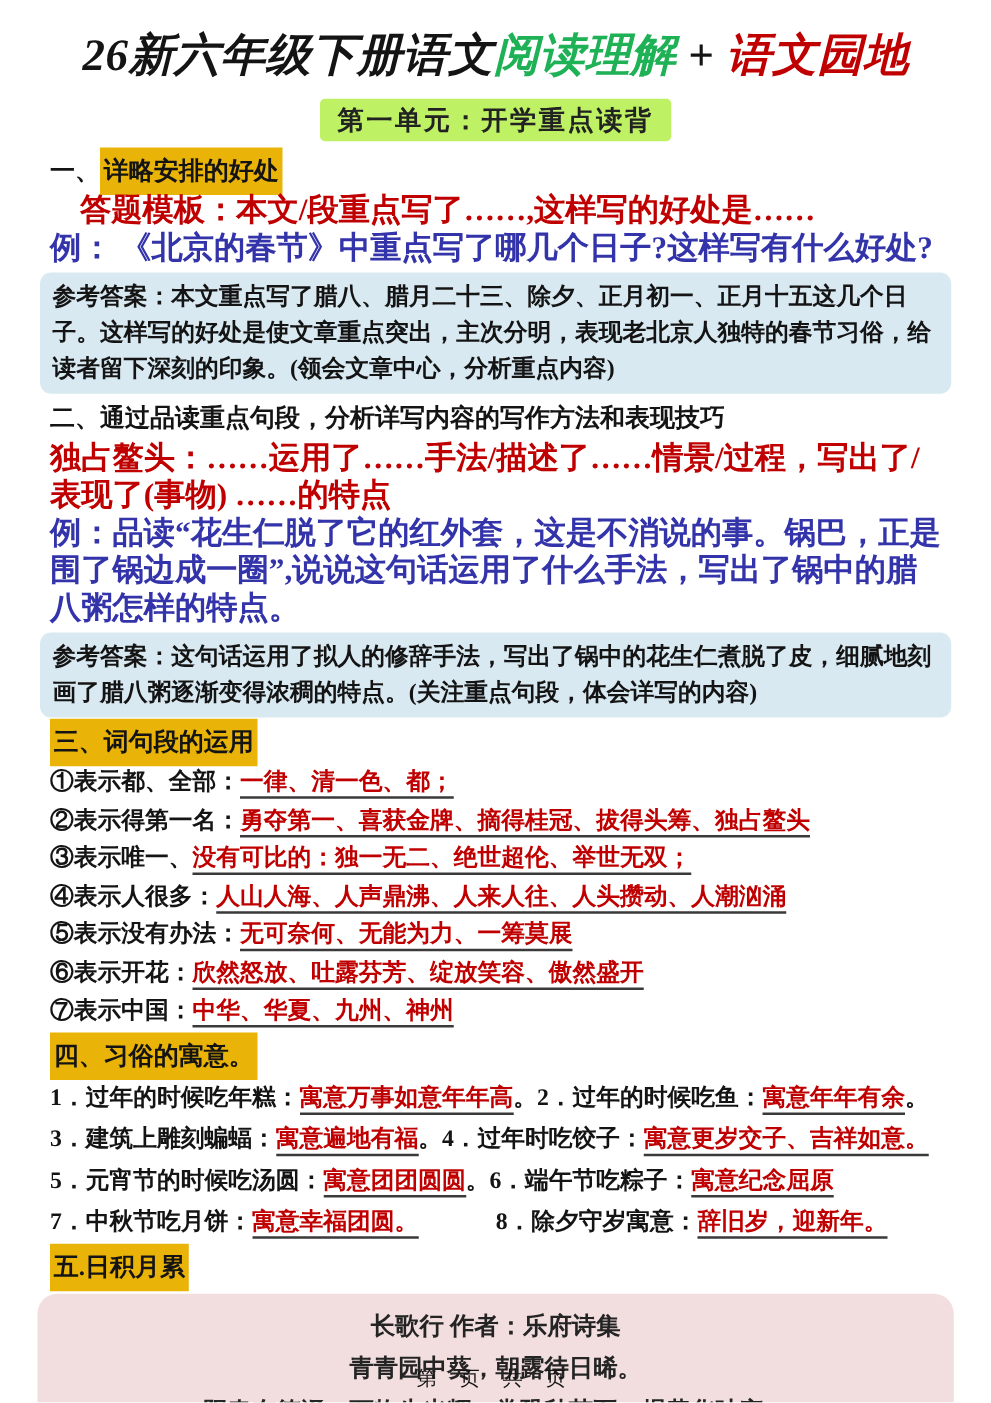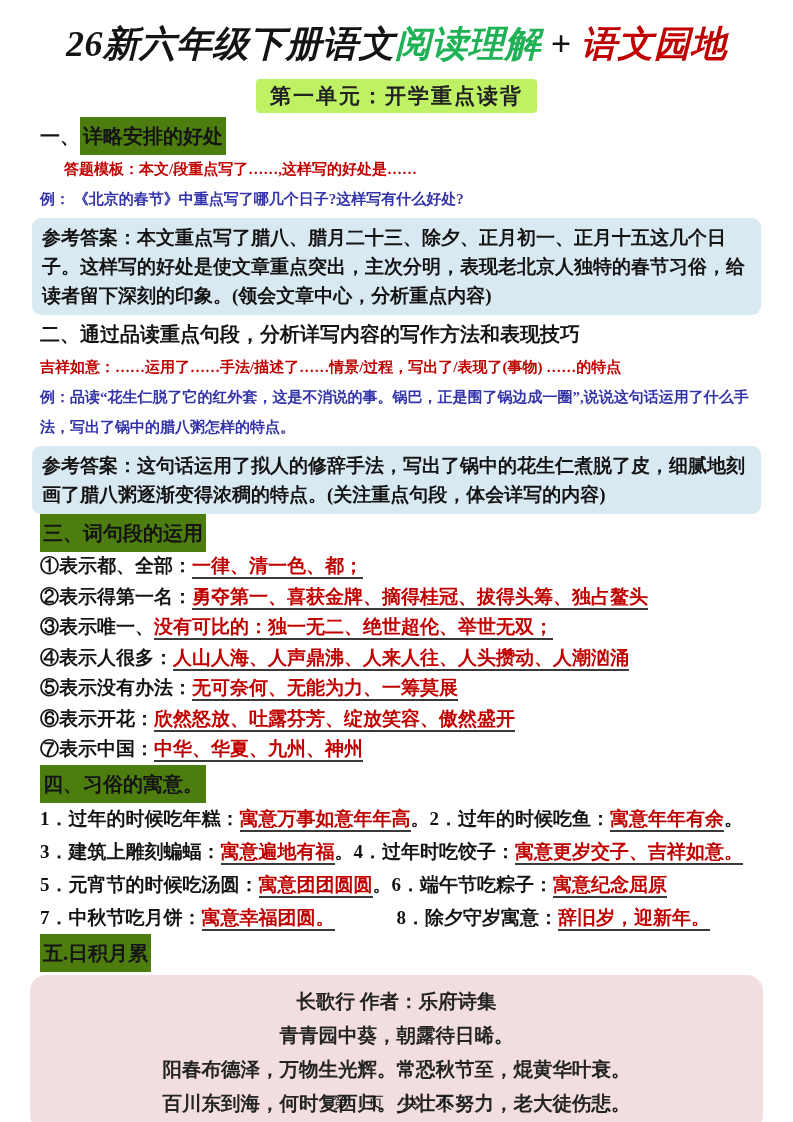--- a/index.html
+++ b/index.html
@@ -14,22 +14,22 @@
     letter-spacing:0.5px; margin:4px 0 10px 0; color:#141414;font-style:italic;
   }
   .title .green { color:#1fb155; }
   .title .darkred { color:#c00000; }
   .subtitle-row { text-align:center; margin-bottom:10px; }
   .subtitle {
     display:inline-block; background:#bef264; color:#222; font-size:21px;
     font-weight:bold; padding:3px 14px; border-radius:4px; letter-spacing:2px;
   }
   .sec-heading { font-size:20px; font-weight:bold; color:#141414; margin:6px 0 4px 0; }
-  .hl { background:#4d7c0f; padding:8px 3px; }
-  .body-line { font-size:15px; font-weight:600; line-height:30px; }
+  .hl { background:#eab308; padding:8px 3px; }
+  .body-line { font-size:25px; font-weight:600; line-height:30px; }
   .indent { margin-left:24px; }
   .red  { color:#c00000; }
   .blue { color:#3333aa; }
   .ru   { color:#c00000; border-bottom:2px solid #3a3a3a; padding-bottom:1px; }
   .answer-box {
     background:#d9e9f2; border-radius:9px; padding:5px 10px; margin:4px -8px 6px -8px;
     font-size:19px; font-weight:600; line-height:29px; color:#141414;
   }
   .wordline { font-size:19px; font-weight:600; line-height:30.5px; color:#141414; }
   .customline { font-size:19px; font-weight:600; line-height:33px; color:#141414; }
@@ -60,21 +60,21 @@
   <div class="sec-heading">
     <span>一、</span><span class="hl">详略安排的好处</span>
   </div>
   <div class="body-line red indent">答题模板：本文/段重点写了……,这样写的好处是……</div>
   <div class="body-line blue">例： 《北京的春节》中重点写了哪几个日子?这样写有什么好处?</div>
   <div class="answer-box">参考答案：本文重点写了腊八、腊月二十三、除夕、正月初一、正月十五这几个日子。这样写的好处是使文章重点突出，主次分明，表现老北京人独特的春节习俗，给读者留下深刻的印象。(领会文章中心，分析重点内容)</div>
 
   <div class="sec-heading">
     <span>二、</span><span>通过品读重点句段，分析详写内容的写作方法和表现技巧</span>
   </div>
-  <div class="body-line red">吉祥如意：……运用了……手法/描述了……情景/过程，写出了/表现了(事物) ……的特点</div>
+  <div class="body-line red">独占鳌头：……运用了……手法/描述了……情景/过程，写出了/表现了(事物) ……的特点</div>
   <div class="body-line blue">例：品读“花生仁脱了它的红外套，这是不消说的事。锅巴，正是围了锅边成一圈”,说说这句话运用了什么手法，写出了锅中的腊八粥怎样的特点。</div>
   <div class="answer-box">参考答案：这句话运用了拟人的修辞手法，写出了锅中的花生仁煮脱了皮，细腻地刻画了腊八粥逐渐变得浓稠的特点。(关注重点句段，体会详写的内容)</div>
 
   <div class="sec-heading">
     <span class="hl"><span>三、</span><span>词句段的运用</span></span>
   </div>
   <div class="wordline"><span>①表示都、全部：</span><span class="ru">一律、清一色、都；</span></div>
   <div class="wordline"><span>②表示得第一名：</span><span class="ru">勇夺第一、喜获金牌、摘得桂冠、拔得头筹、独占鳌头</span></div>
   <div class="wordline"><span>③表示唯一、</span><span class="ru">没有可比的：独一无二、绝世超伦、举世无双；</span></div>
   <div class="wordline"><span>④表示人很多：</span><span class="ru">人山人海、人声鼎沸、人来人往、人头攒动、人潮汹涌</span></div>

